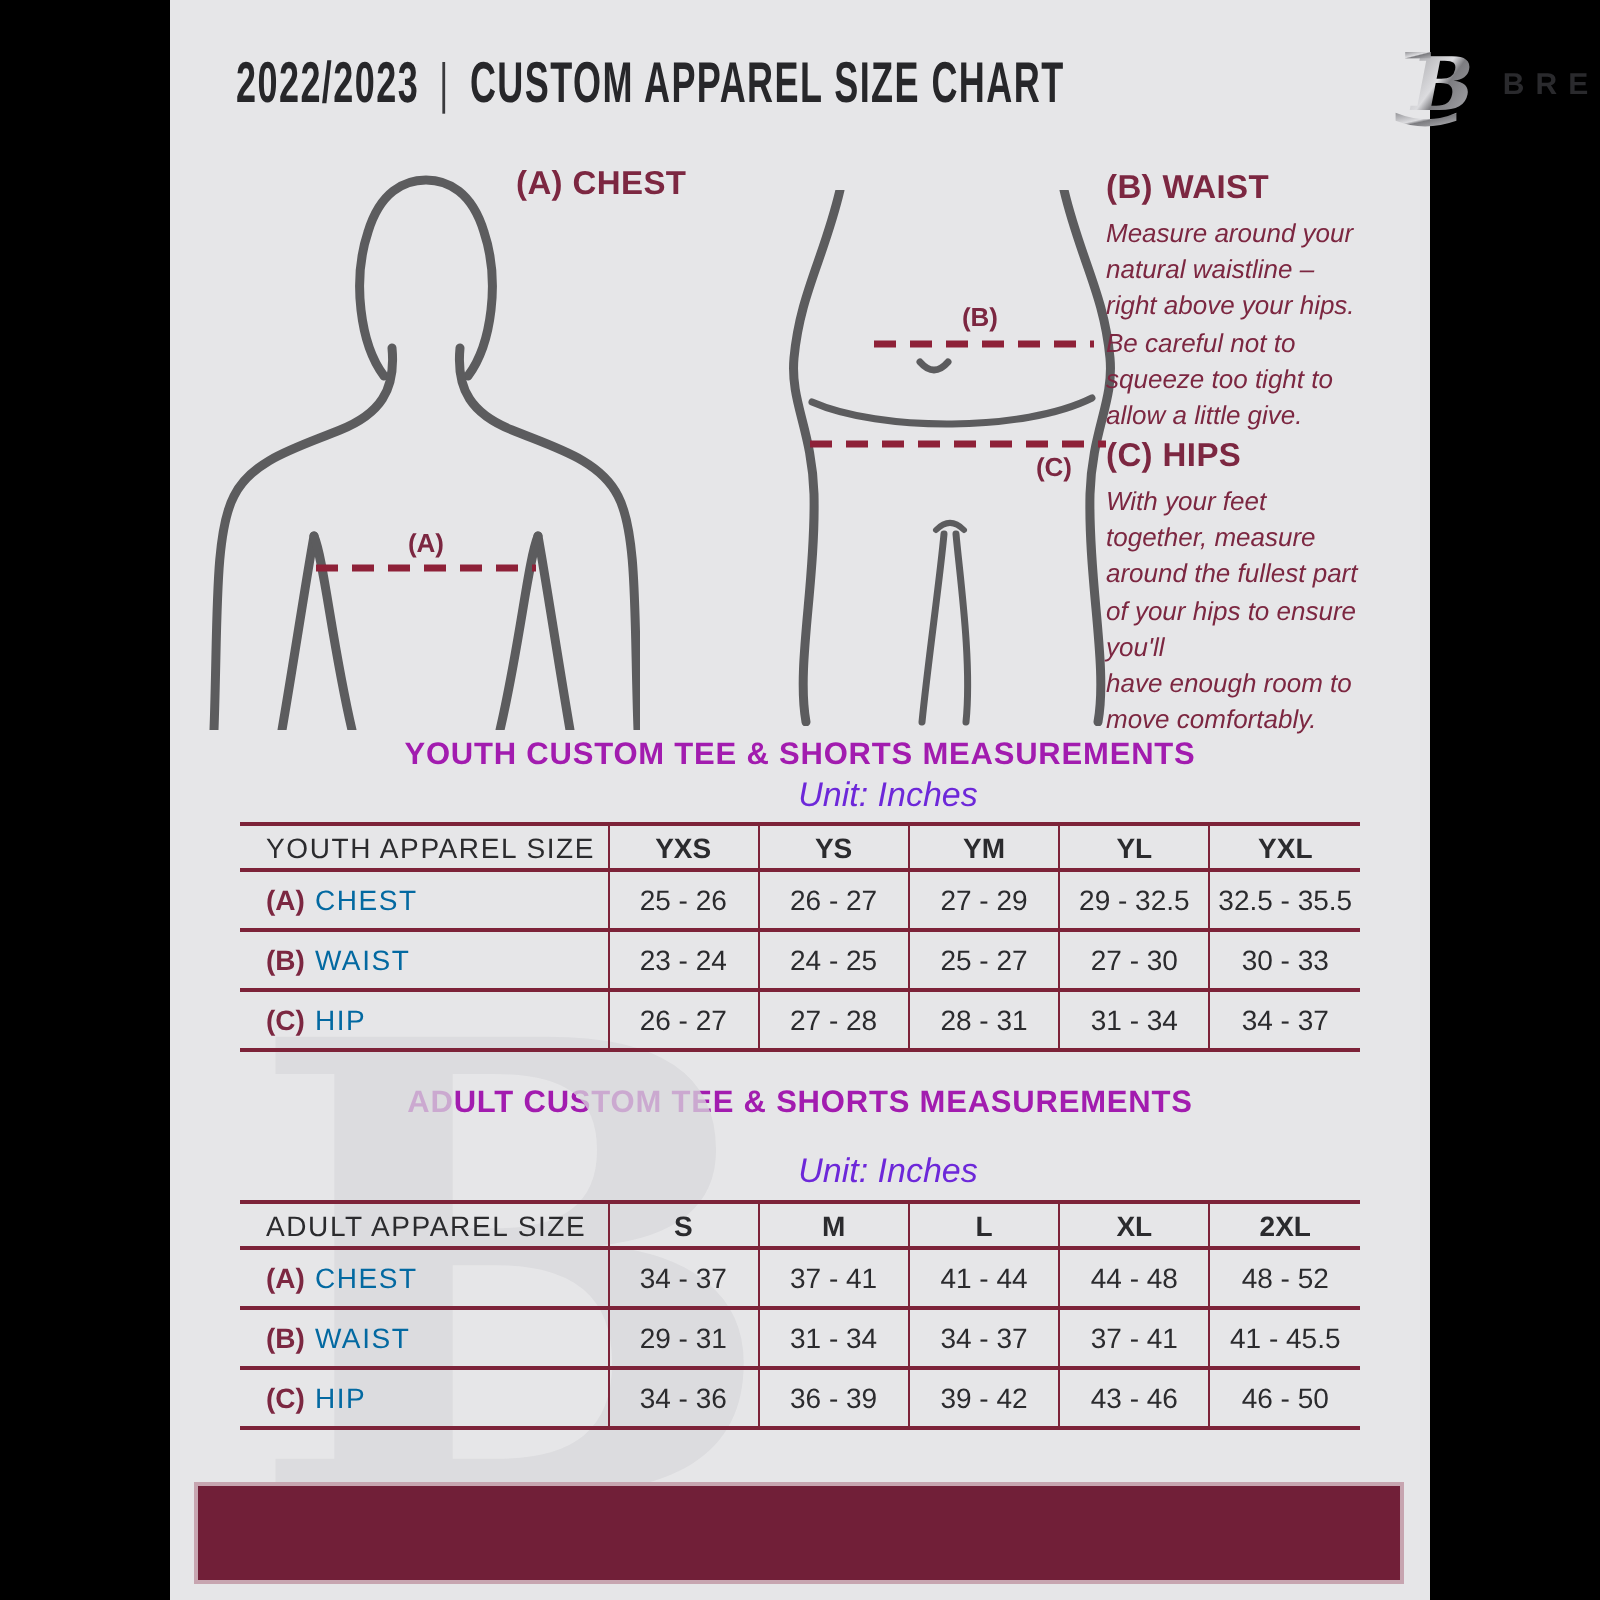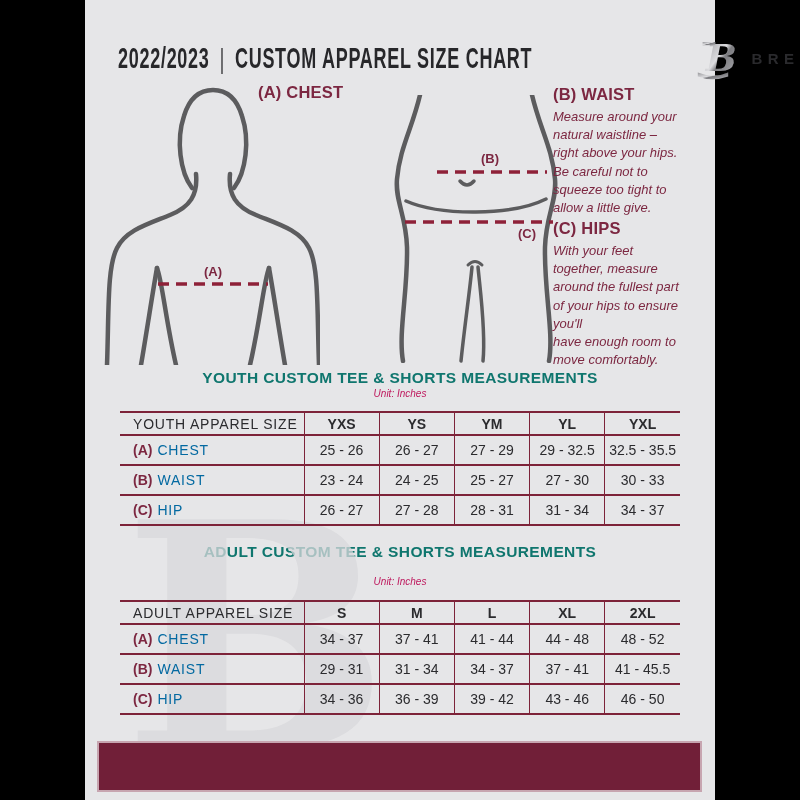--- a/index.html
+++ b/index.html
@@ -2,37 +2,37 @@
 <html><head>
 <meta charset="utf-8">
 <style>
   html,body{margin:0;padding:0;background:#000;}
   .stage{position:relative;width:800px;height:800px;background:#000;overflow:hidden;
          font-family:"Liberation Sans",sans-serif;}
   .page{position:absolute;left:85px;top:0;width:630px;height:800px;background:#e6e6e8;}
 
   
   .hdr{position:absolute;top:16px;left:0;width:100%;height:52px;display:flex;
-       align-items:center;justify-content:space-between;padding:0 30px 0 33px;box-sizing:border-box;margin-top:16px;}
+       align-items:center;justify-content:space-between;padding:0 30px 0 33px;box-sizing:border-box;}
   .hdr-title{display:flex;align-items:center;gap:14px;font-weight:bold;color:#27272a;
        font-size:25px;letter-spacing:1px;transform:scale(.72,1.15);transform-origin:left center;white-space:nowrap;}
   .hdr-sep{font-weight:normal;color:#3a3a3d;font-size:24px;}
   .brand{display:flex;align-items:center;gap:10px;}
   .brand-name{font-weight:bold;font-size:15px;letter-spacing:5.5px;color:#2a2a2d;margin-right:-5px;}
 
   
   .guide-head{position:absolute;font-weight:bold;font-size:16.5px;color:#7c2741;letter-spacing:.2px;}
   .guide-text{position:absolute;font-style:italic;font-size:13px;line-height:1.4;color:#7c2741;
               white-space:pre-line;}
   .fig{position:absolute;}
 
   
   .sect-title{position:absolute;width:100%;text-align:center;font-weight:bold;font-size:15.5px;
-              color:#0f766e;letter-spacing:.4px;}
-  .sect-unit{position:absolute;width:100%;text-align:center;font-style:italic;font-size:10px;color:#be185d;}
+              color:#a21caf;letter-spacing:.4px;}
+  .sect-unit{position:absolute;width:100%;text-align:center;font-style:italic;font-size:17px;color:#6d28d9;margin-left:44px;}
   table.size{position:absolute;left:35px;border-collapse:collapse;table-layout:fixed;width:560px;z-index:2;}
   table.size tr{border-top:2px solid #7d2339;}
   table.size tr.last{border-bottom:2px solid #7d2339;}
   table.size th,table.size td{border-left:1.5px solid #7d2339;text-align:center;vertical-align:middle;
               font-size:14px;color:#2b2b2e;padding:0;background:transparent;}
   table.size th:first-child,table.size td:first-child{border-left:none;text-align:left;padding-left:13px;}
   table.size col.c-label{width:184px;}
   table.size col.c-size{width:75.2px;}
   table.size tr.head{height:23px;}
   table.size tr.data{height:30px;}

